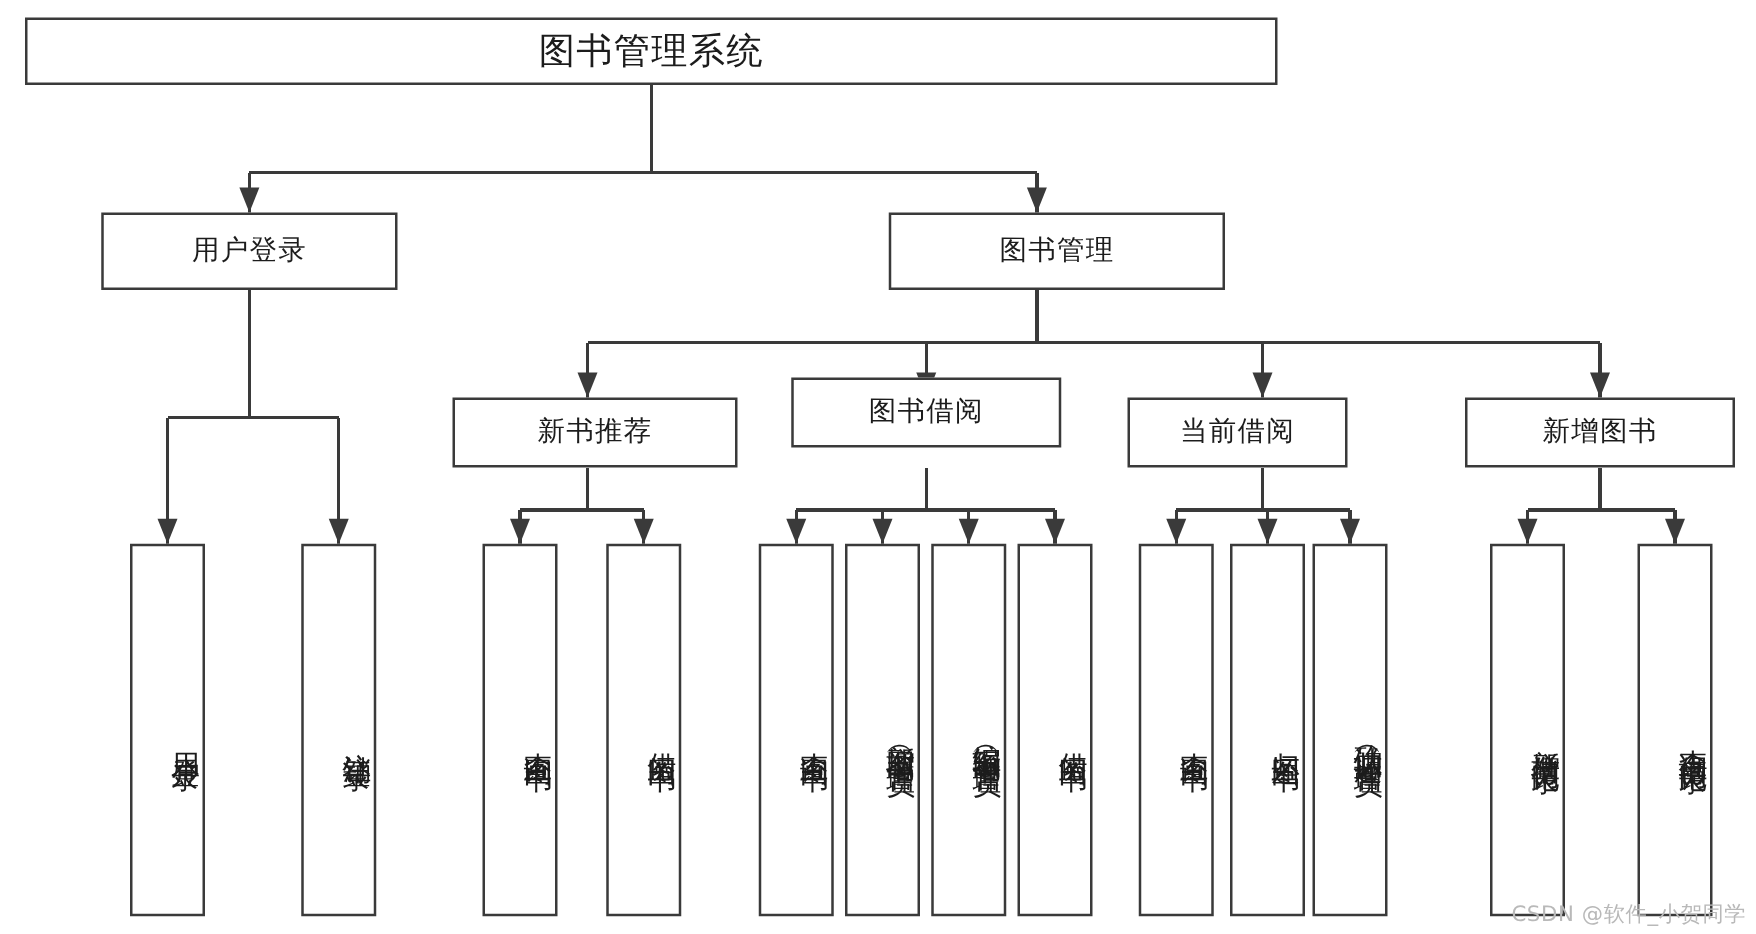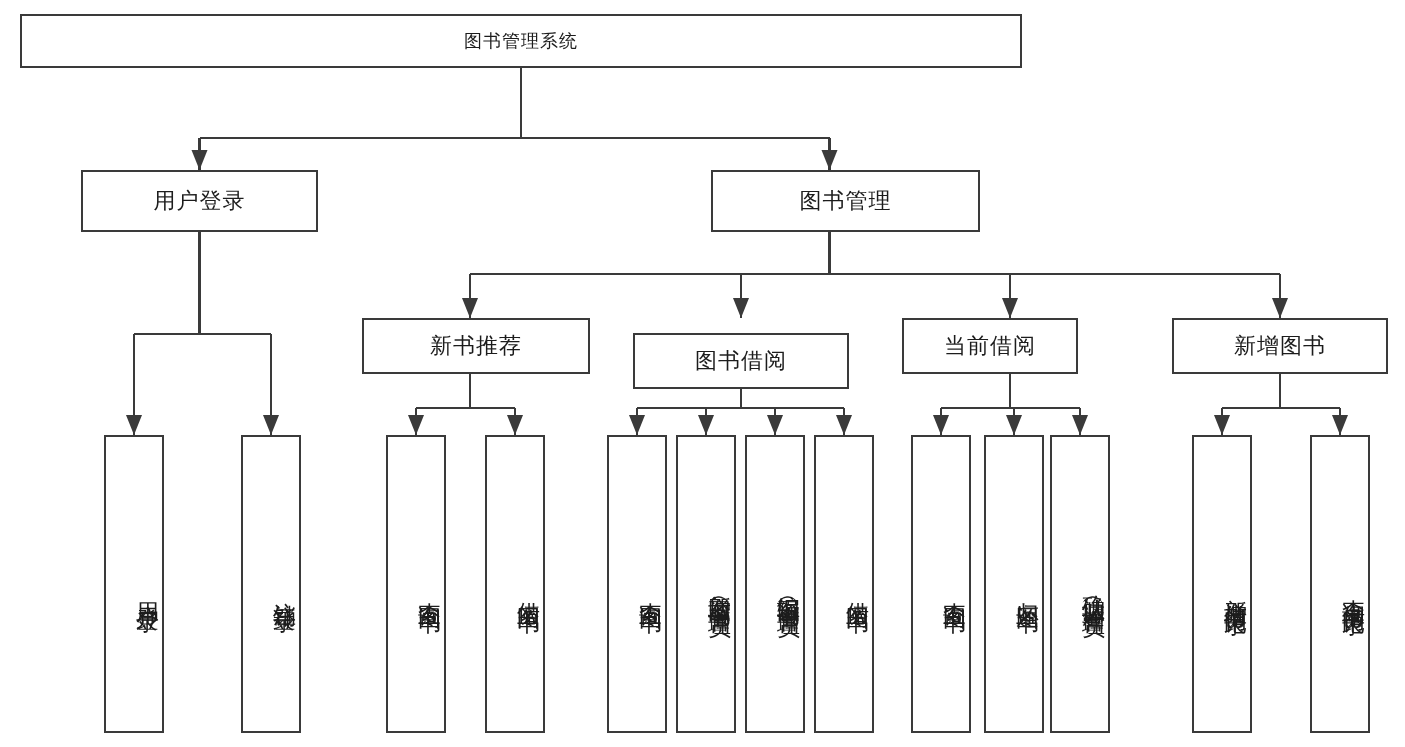--- a/index.html
+++ b/index.html
@@ -46,21 +46,21 @@
     align-items: center;
     justify-content: center;
     color: #1c1c1c;
   }
   .node.horiz {
     font-size: 22px;
     letter-spacing: 1px;
     line-height: 1.1;
   }
   .node.root {
-    font-size: 18px;
+    font-size: 29px;
   }
   
   .node.vert {
     writing-mode: vertical-rl;
     text-orientation: upright;
     font-size: 23px;
     line-height: 1.26;
     letter-spacing: 3px;
     padding-top: 12px;
     align-items: flex-start;
@@ -150,21 +150,21 @@
       </div>
       <div class="node horiz" style="left: 81px; top: 170px; width: 237px; height: 62px;">
         <span class="hlabel">用户登录</span>
       </div>
       <div class="node horiz" style="left: 711px; top: 170px; width: 269px; height: 62px;">
         <span class="hlabel">图书管理</span>
       </div>
       <div class="node horiz" style="left: 362px; top: 318px; width: 228px; height: 56px;">
         <span class="hlabel">新书推荐</span>
       </div>
-      <div class="node horiz" style="left: 633px; top: 333px; width: 216px; height: 56px; align-items: center;">
+      <div class="node horiz" style="left: 633px; top: 302px; width: 216px; height: 56px; align-items: center;">
         <span class="hlabel">图书借阅</span>
       </div>
       <div class="node horiz" style="left: 902px; top: 318px; width: 176px; height: 56px;">
         <span class="hlabel">当前借阅</span>
       </div>
       <div class="node horiz" style="left: 1172px; top: 318px; width: 216px; height: 56px;">
         <span class="hlabel">新增图书</span>
       </div>
       <div class="node vert" style="left: 104px; top: 435px; width: 60px; height: 298px;">
         <span class="vlabel">用户登录</span>
@@ -200,14 +200,15 @@
         <span class="vlabel">确认归还（管理员）</span>
       </div>
       <div class="node vert" style="left: 1192px; top: 435px; width: 60px; height: 298px;">
         <span class="vlabel">新增借阅记录</span>
       </div>
       <div class="node vert" style="left: 1310px; top: 435px; width: 60px; height: 298px;">
         <span class="vlabel">查询借阅记录</span>
       </div>
     </div>
 
+  <div id="watermark">CSDN @软件_小贺同学</div>
 
 </div>
 
 </body></html>

